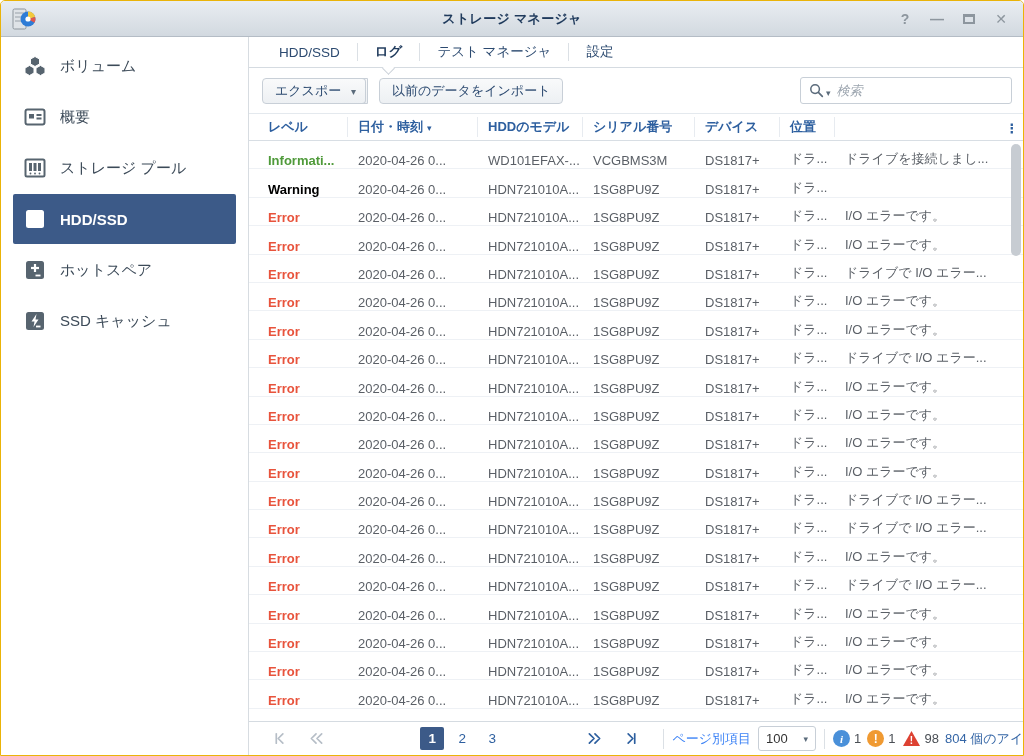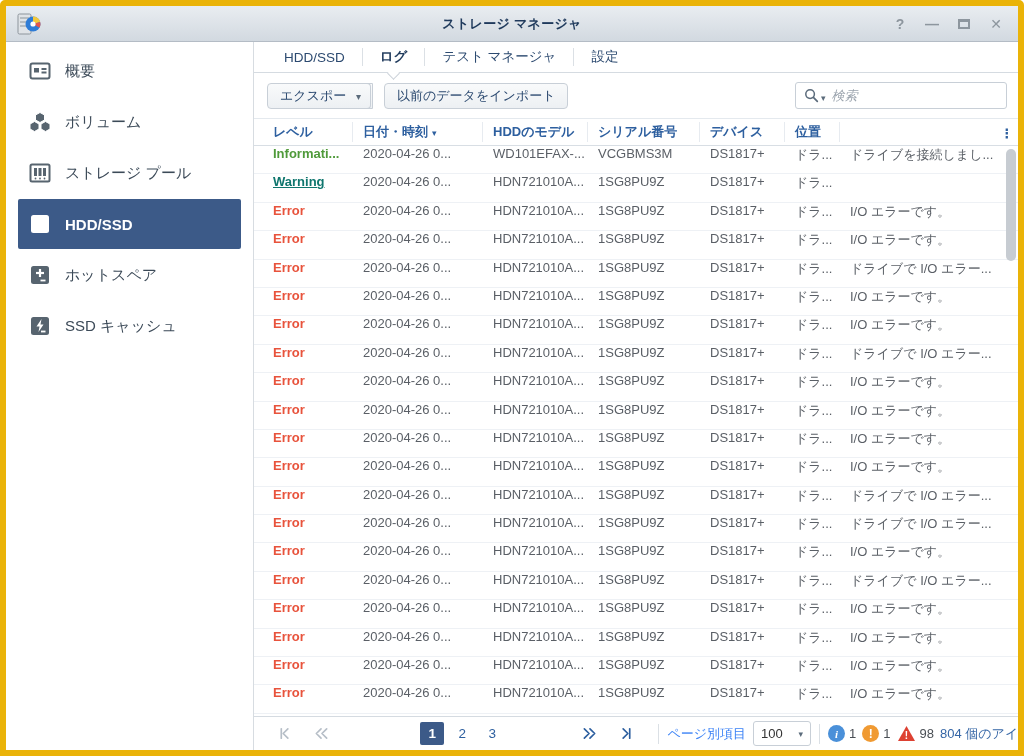--- a/index.html
+++ b/index.html
@@ -1,18 +1,18 @@
 <!DOCTYPE html>
 <html><head>
 <meta charset="utf-8">
 <style>
   * { box-sizing: border-box; margin: 0; padding: 0; }
   html,body { width:1024px; height:756px; overflow:hidden; }
   body { font-family:"Liberation Sans","DejaVu Sans",sans-serif; cursor:default; background:#fff; }
-  .window { width:1024px; height:756px; display:flex; flex-direction:column; border:6px solid #eab308; border-radius:5px 5px 0 0; overflow:hidden; background:#fff; }
+  .window { width:1024px; height:756px; display:flex; flex-direction:column; border:1px solid #eab308; border-radius:5px 5px 0 0; overflow:hidden; background:#fff; }
 
   
   .titlebar { position:relative; height:36px; flex:0 0 36px; background:linear-gradient(#e9edf1,#d2d9e0); border-bottom:1px solid #b4bcc5; display:flex; align-items:center; }
   .app-icon { position:absolute; left:10px; top:5px; width:26px; height:26px; }
   .win-title { position:absolute; left:0; right:0; text-align:center; font-size:13px; font-weight:bold; color:#1f3a5c; letter-spacing:.3px; }
   .win-controls { position:absolute; right:14px; top:0; height:36px; display:flex; align-items:center; gap:16px; color:#8d969e; font-size:14px; }
   .win-btn { width:16px; height:16px; display:flex; align-items:center; justify-content:center; font-weight:bold; }
   .maxi-glyph { width:12px; height:10px; border:2px solid #8d969e; border-top-width:3px; }
 
   
@@ -47,25 +47,25 @@
   .searchbox input { border:none; outline:none; flex:1; font-size:13px; color:#444; font-family:inherit; min-width:0; background:transparent;font-style:italic; }
   .searchbox input::placeholder { color:#9aa3ad; }
 
   
   .thead { height:28px; flex:0 0 28px; display:flex; align-items:center; border-top:1px solid #e4e9ee; border-bottom:1px solid #d8dee4; position:relative; }
   .th { font-size:13px; font-weight:bold; color:#2d5f9f; white-space:nowrap; overflow:hidden; border-right:1px solid #e7ebf0; height:20px; line-height:20px; }
   .th:last-child, .td:last-child { border-right:none; }
   .sort-arrow { font-size:9px; margin-left:4px; color:#2d5f9f; }
   .col-menu { position:absolute; right:3px; top:5px; width:16px; height:18px; display:flex; align-items:center; justify-content:center; color:#2d5f9f; font-size:13px; font-weight:bold; letter-spacing:0; }
   .tbody { flex:1; min-height:0; overflow:hidden; position:relative; }
-  .tr { height:28.4px; display:flex; align-items:flex-start; border-bottom:1px solid #eef1f5; }
+  .tr { height:28.4px; display:flex; align-items:flex-end; border-bottom:1px solid #eef1f5; }
   .td { font-size:13px; color:#5a5f66; white-space:nowrap; overflow:hidden; }
   .c-level { font-weight:bold; }
   .lv-info .c-level { color:#4f9a3a; }
-  .lv-warning .c-level { color:#0f766e;text-decoration:underline; }
+  .lv-warning .c-level { color:#000000; }
   .lv-error .c-level { color:#e8533c; }
   .col-0 { width:99px;  padding-left:19px; }
   .col-1 { width:130px; padding-left:10px; }
   .col-2 { width:105px; padding-left:10px; }
   .col-3 { width:112px; padding-left:10px; }
   .col-4 { width:85px;  padding-left:10px; }
   .col-5 { width:55px;  padding-left:10px; }
   .col-6 { flex:1; padding-left:10px; padding-right:14px; }
   .vscroll { position:absolute; right:2px; top:3px; width:10px; height:112px; background:#c7ccd2; border-radius:5px; }
 
@@ -118,39 +118,39 @@
       <span class="win-btn">✕</span>
     </span>
   </div>
 
   <div class="body-wrap">
 
     <div class="sidebar">
         <div class="side-item">
     <span class="side-icon">
             <svg viewBox="0 0 24 24">
-              <rect x="2.5" y="4.5" width="19" height="15" rx="2" fill="none" stroke="currentColor" stroke-width="2"></rect>
-              <rect x="6" y="9" width="5" height="4.5" fill="currentColor"></rect>
-              <line x1="13.5" y1="10" x2="18.5" y2="10" stroke="currentColor" stroke-width="2"></line>
-              <line x1="13.5" y1="13.5" x2="18.5" y2="13.5" stroke="currentColor" stroke-width="2"></line>
-            </svg>
-          </span>
-    <span class="side-label">概要</span>
-  </div>
-        <div class="side-item">
-    <span class="side-icon">
-            <svg viewBox="0 0 24 24">
               <g fill="currentColor" stroke="var(--knockout)" stroke-width="1">
                 <path d="M12 2.5 L16.5 5 V10 L12 12.5 L7.5 10 V5 Z"></path>
                 <path d="M6.5 11.5 L11 14 V19 L6.5 21.5 L2 19 V14 Z"></path>
                 <path d="M17.5 11.5 L22 14 V19 L17.5 21.5 L13 19 V14 Z"></path>
               </g>
             </svg>
           </span>
     <span class="side-label">ボリューム</span>
+  </div>
+        <div class="side-item">
+    <span class="side-icon">
+            <svg viewBox="0 0 24 24">
+              <rect x="2.5" y="4.5" width="19" height="15" rx="2" fill="none" stroke="currentColor" stroke-width="2"></rect>
+              <rect x="6" y="9" width="5" height="4.5" fill="currentColor"></rect>
+              <line x1="13.5" y1="10" x2="18.5" y2="10" stroke="currentColor" stroke-width="2"></line>
+              <line x1="13.5" y1="13.5" x2="18.5" y2="13.5" stroke="currentColor" stroke-width="2"></line>
+            </svg>
+          </span>
+    <span class="side-label">概要</span>
   </div>
         <div class="side-item">
     <span class="side-icon">
             <svg viewBox="0 0 24 24">
               <rect x="2.5" y="3.5" width="19" height="17" rx="1.5" fill="none" stroke="currentColor" stroke-width="2"></rect>
               <rect x="6" y="7" width="3" height="8" fill="currentColor"></rect>
               <rect x="10.5" y="7" width="3" height="8" fill="currentColor"></rect>
               <rect x="15" y="7" width="3" height="8" fill="currentColor"></rect>
               <circle cx="7.5" cy="17.5" r="0.9" fill="currentColor"></circle>
               <circle cx="12" cy="17.5" r="0.9" fill="currentColor"></circle>

